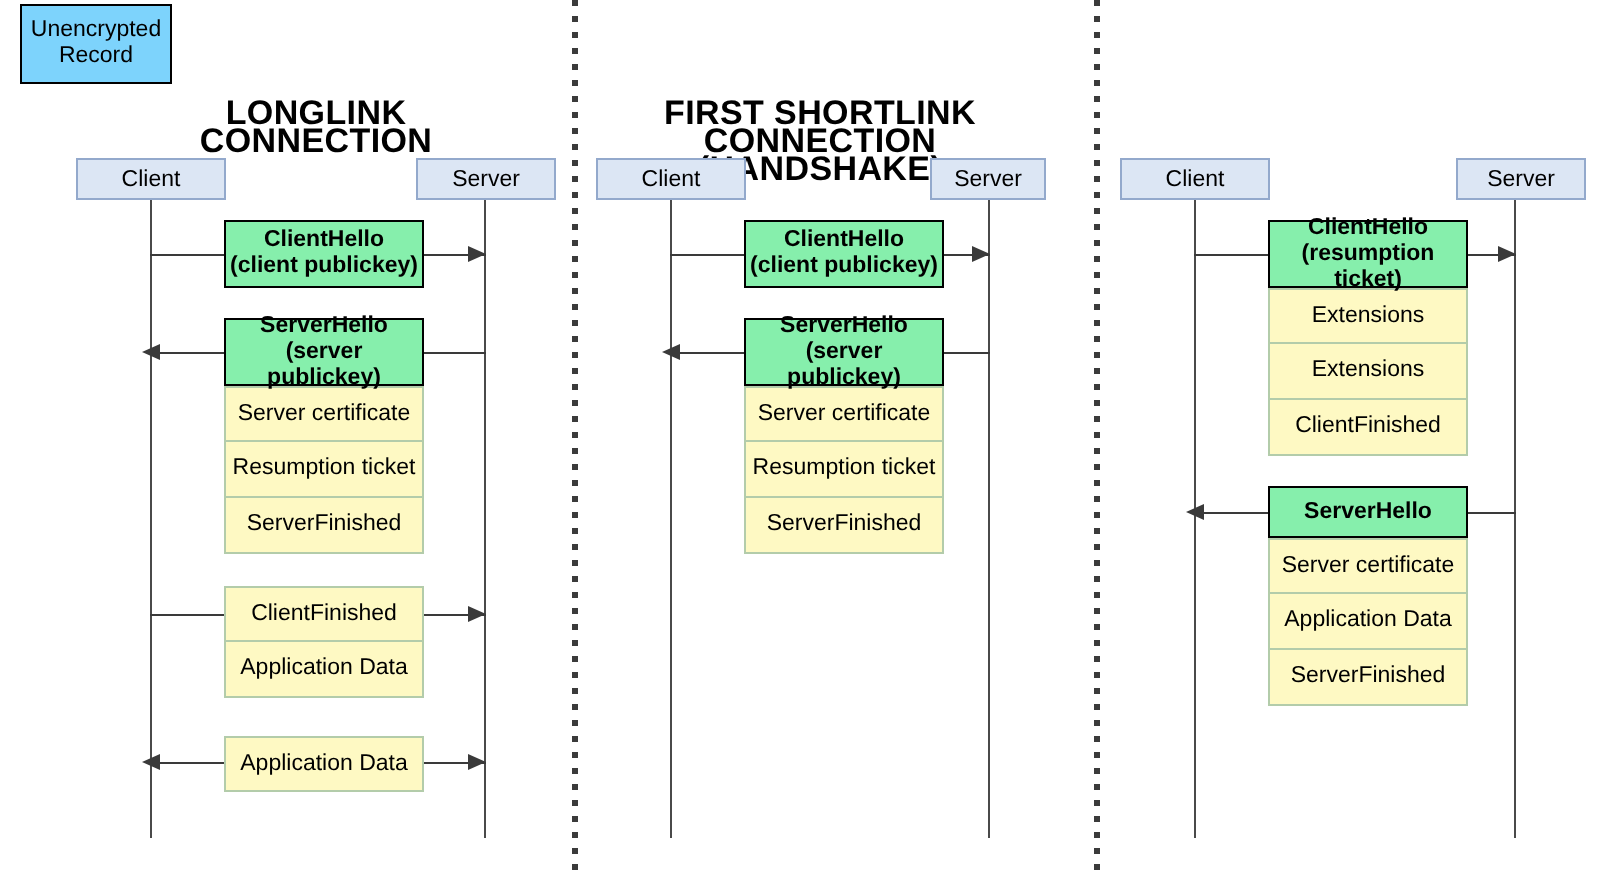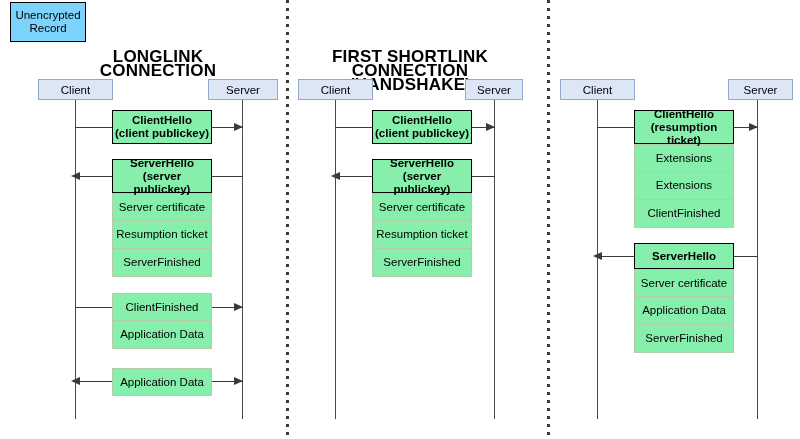--- a/index.html
+++ b/index.html
@@ -118,21 +118,21 @@
     line-height: 13px;
     white-space: pre-line;
     color: #000000;
   }
   .record.unencrypted {
     background: #86efac;
     border: 1.4px solid #000000;
     font-weight: bold;
   }
   .record.encrypted {
-    background: #86efac;
+    background: #fef9c3;
     border: 1px solid #b3ccaa;
     border-top: none;
   }
   .record.encrypted.first-enc {
     border-top: 1px solid #b3ccaa;
   }
 </style>
 </head>
 <body>
 

